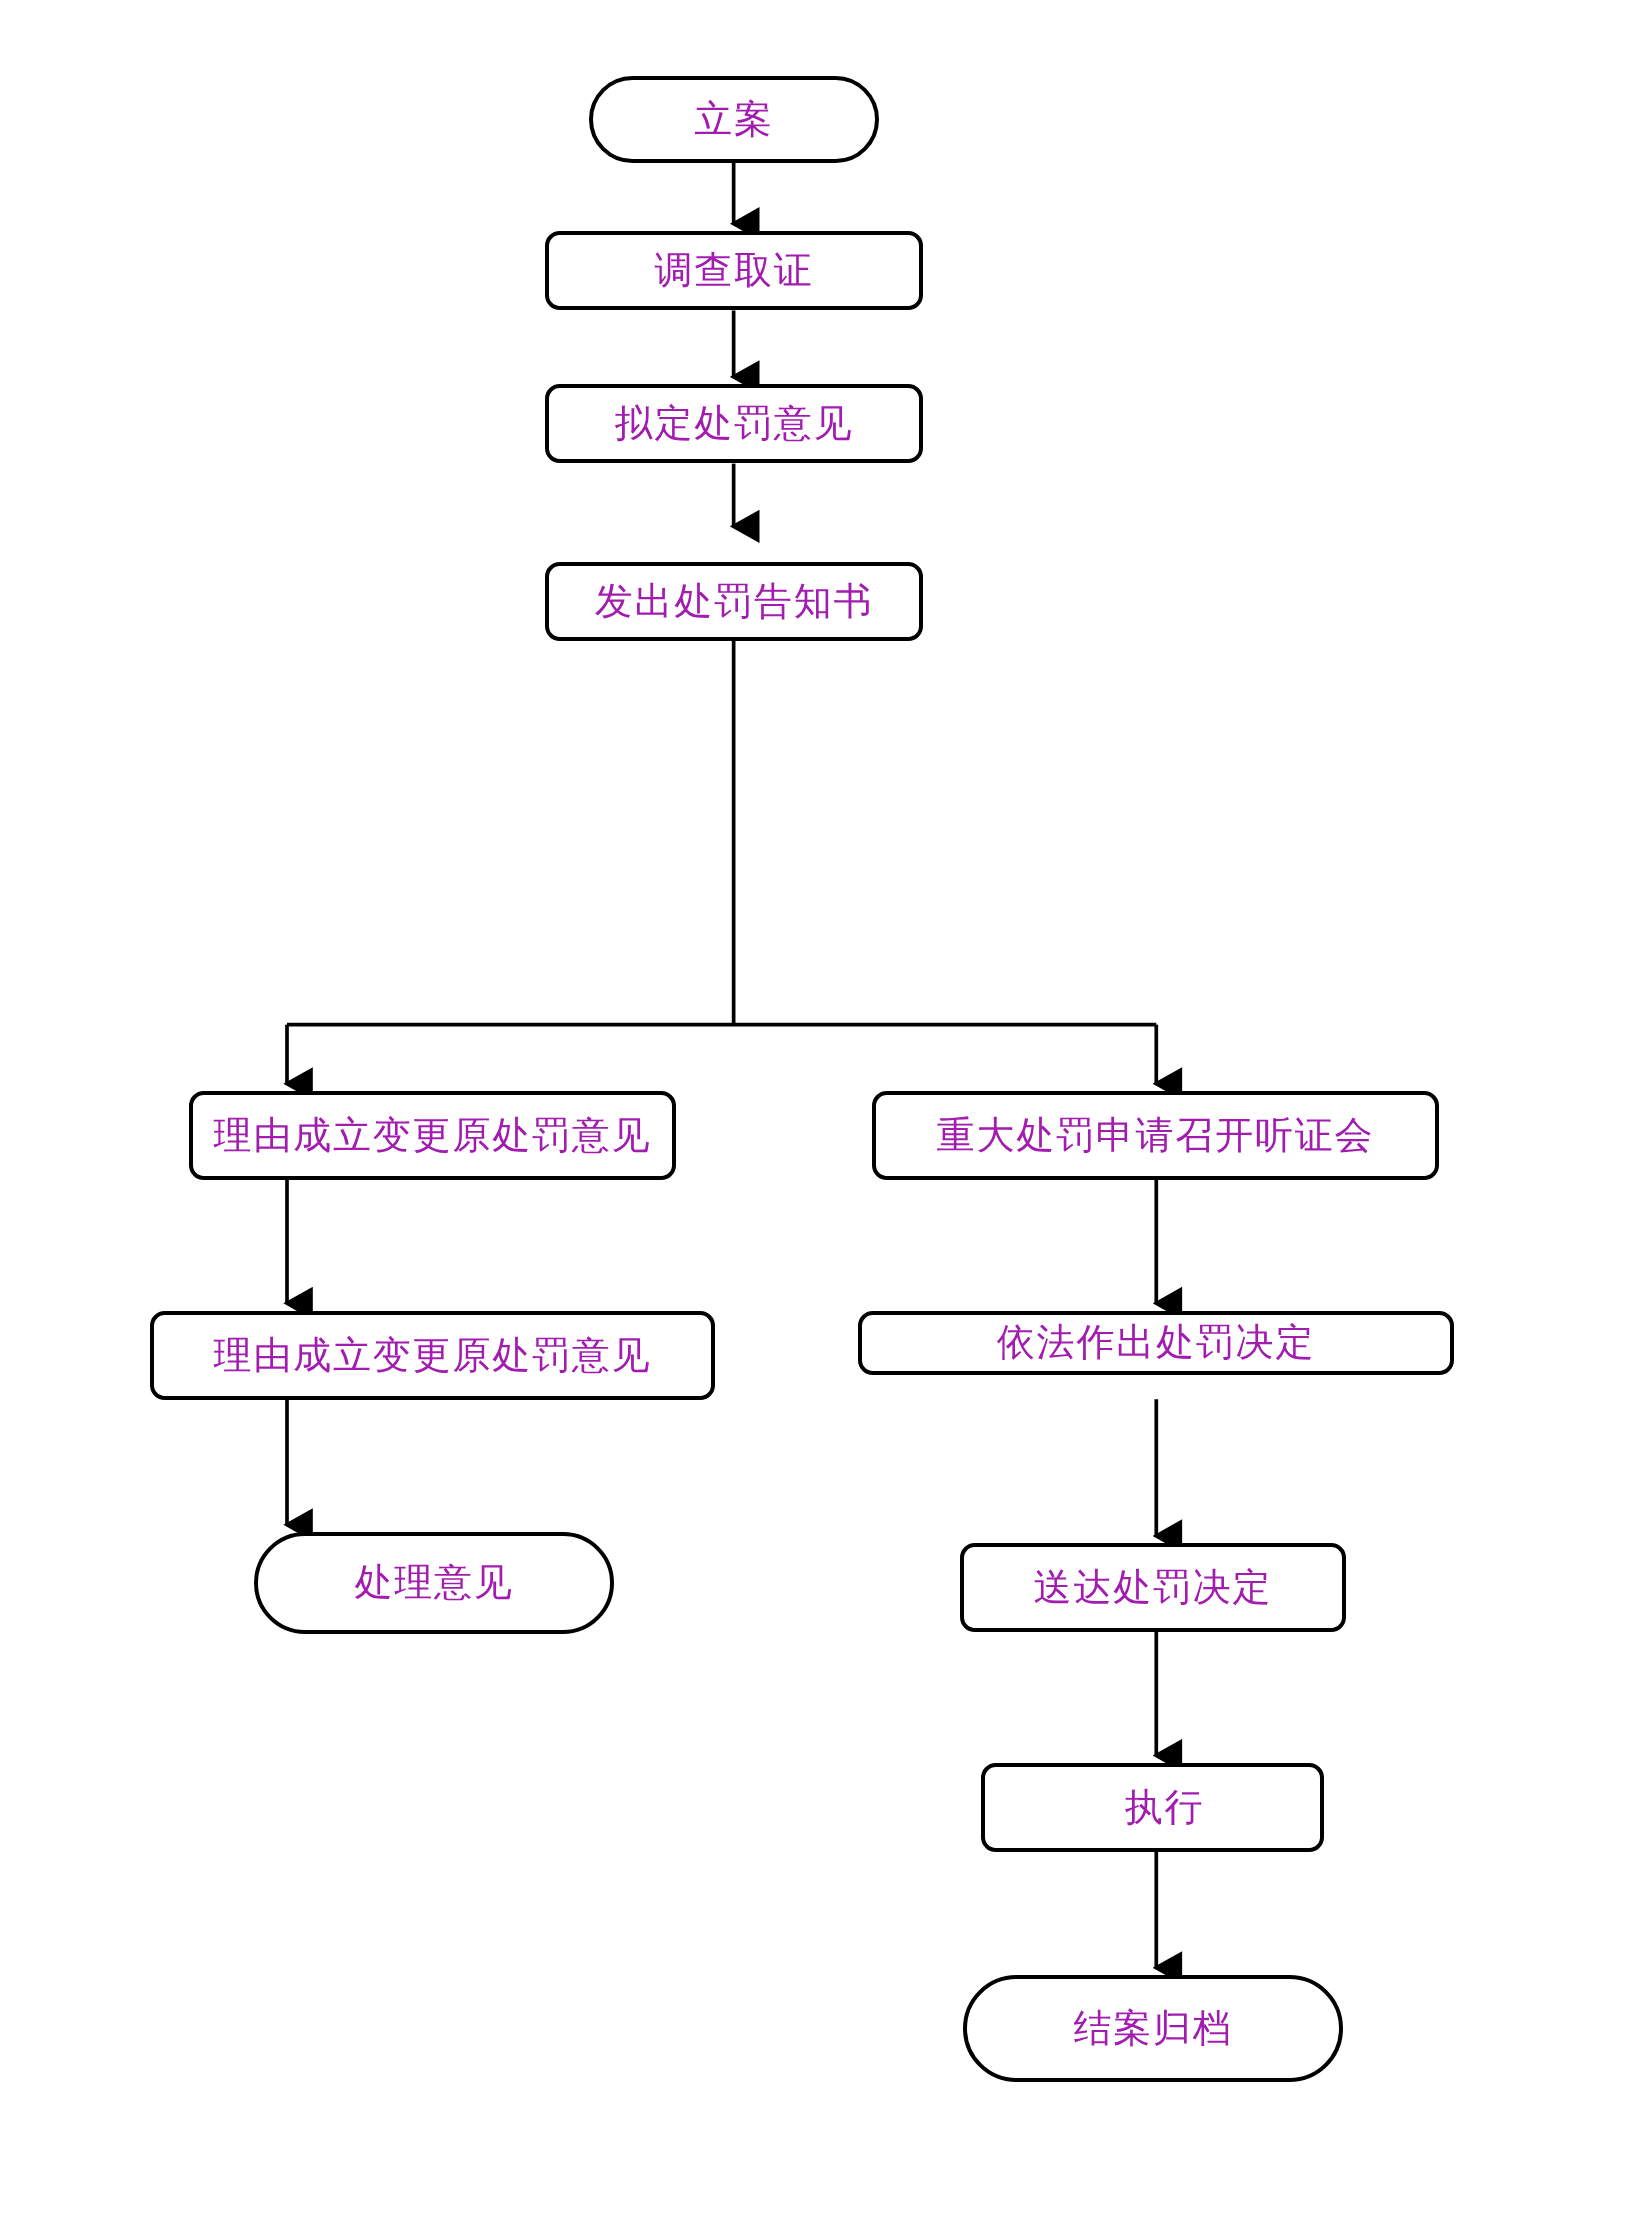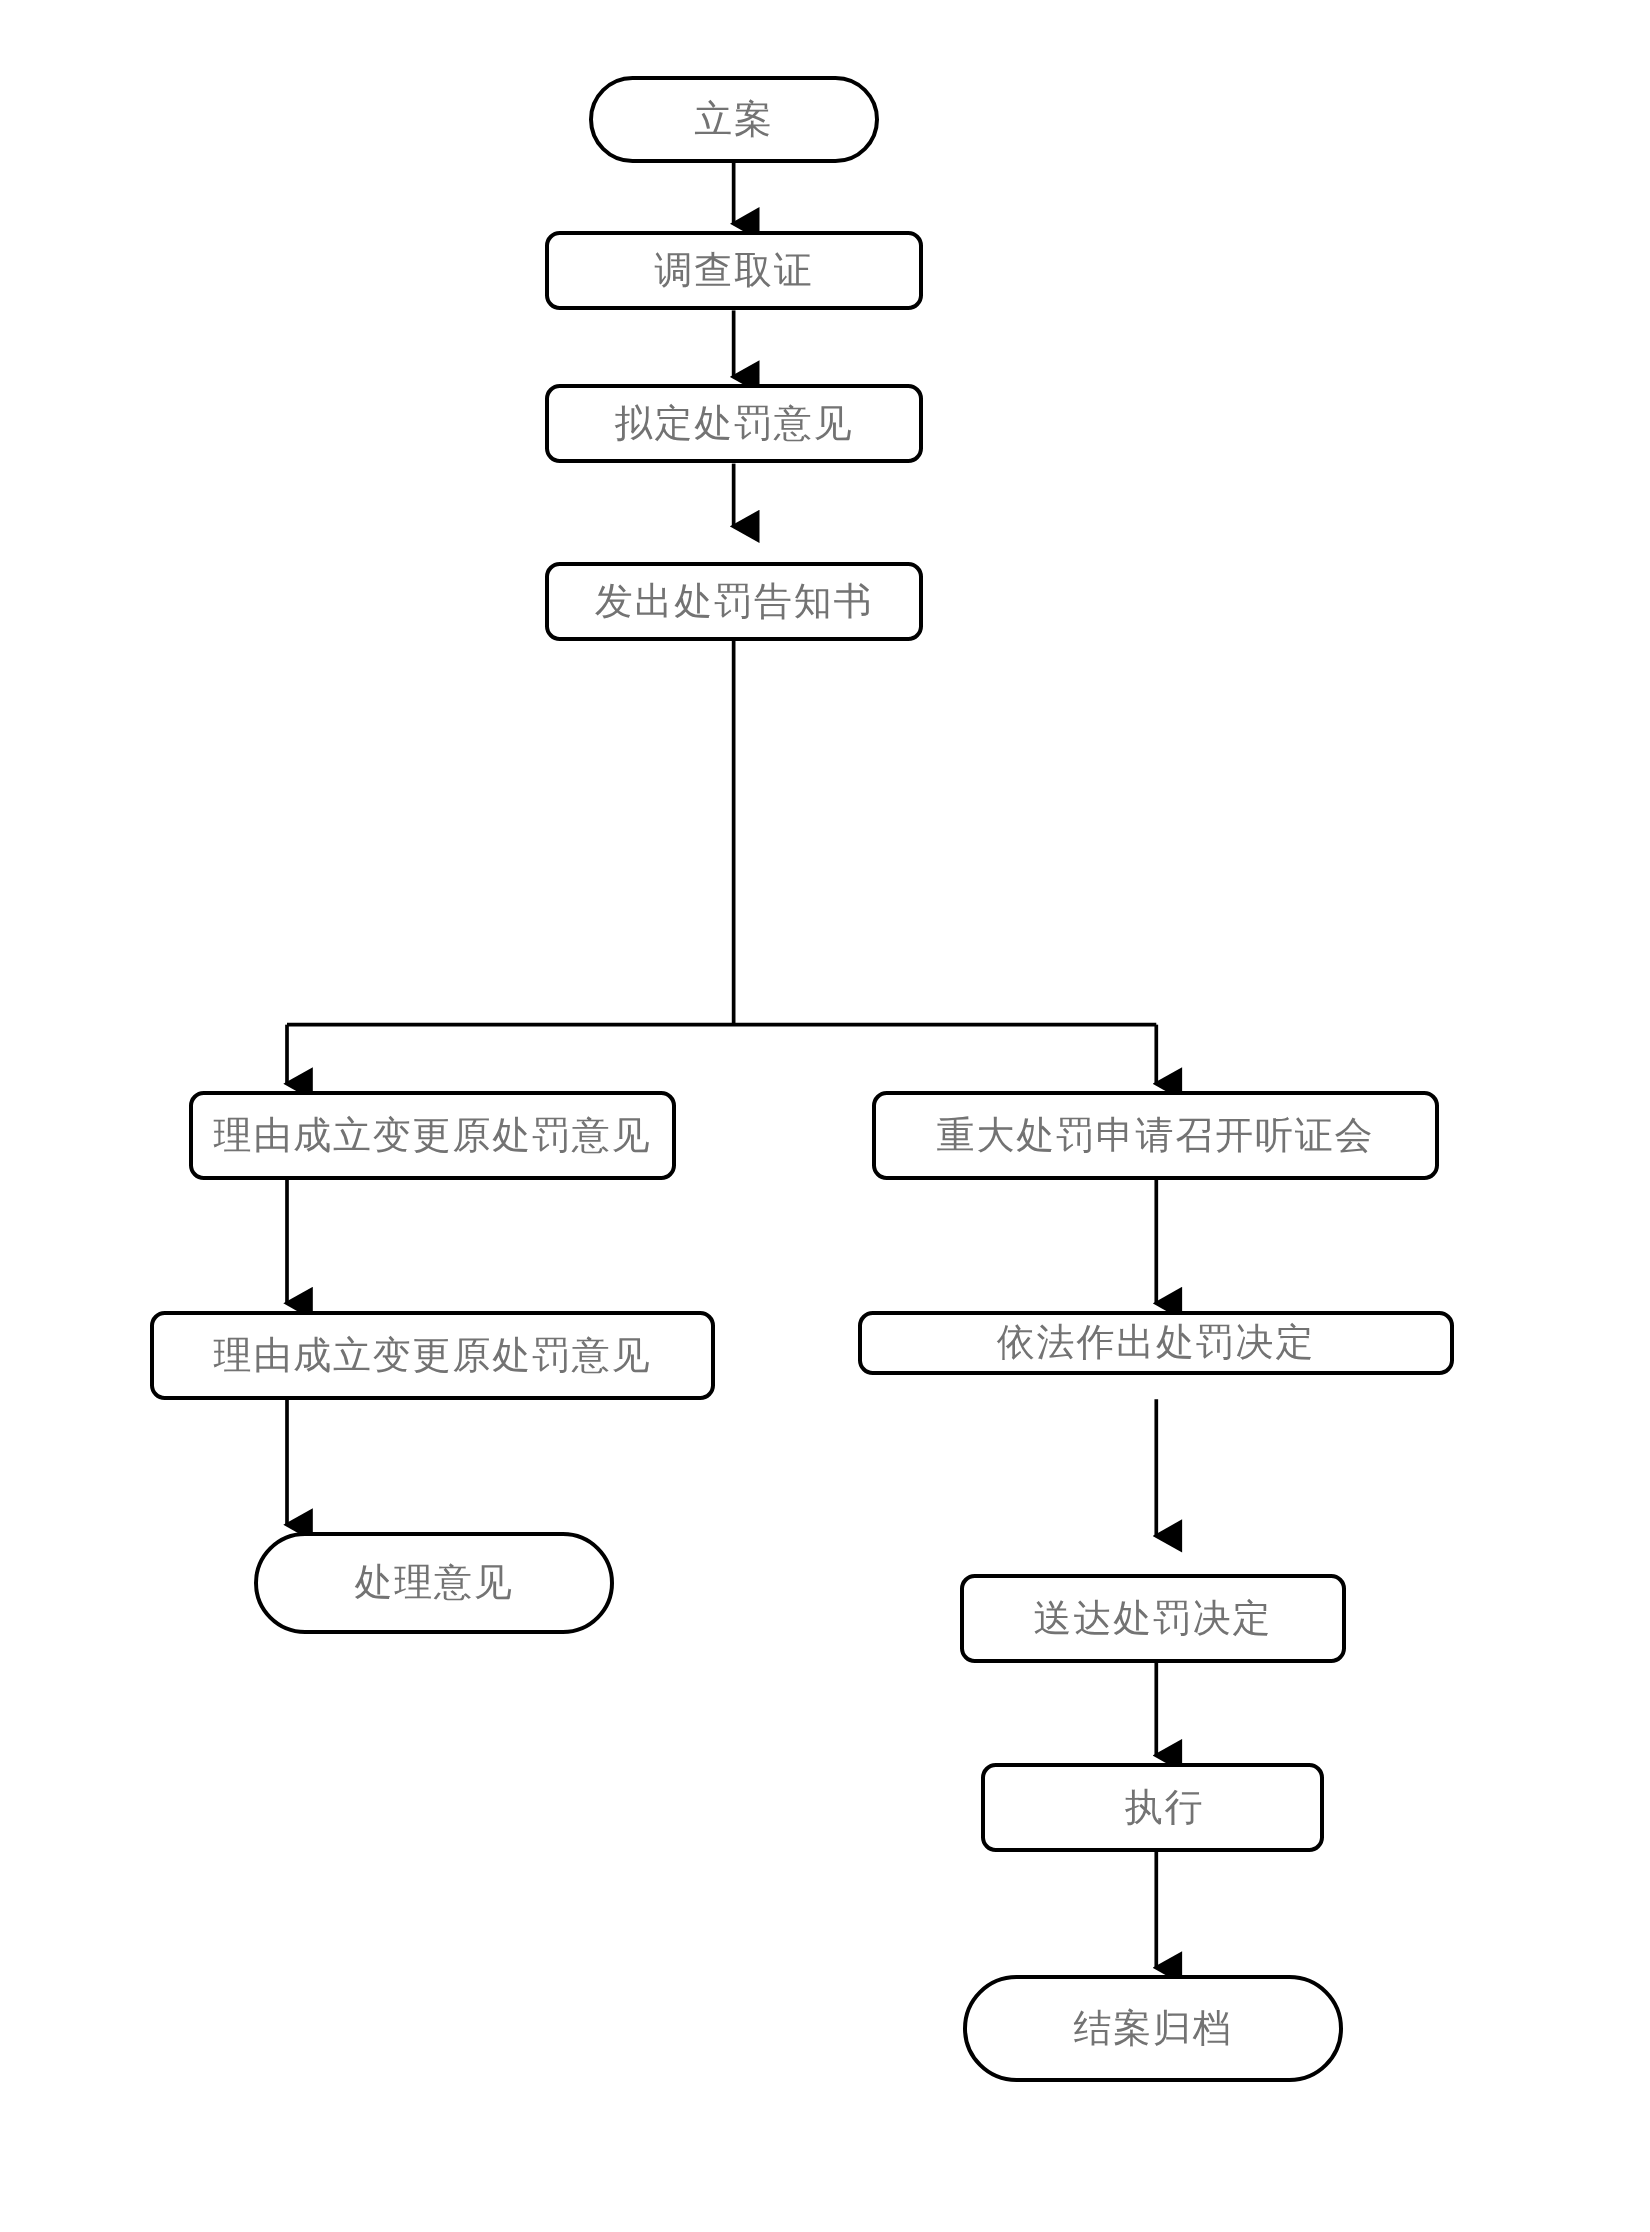--- a/index.html
+++ b/index.html
@@ -26,21 +26,21 @@
   }
   .node {
     position: absolute;
     box-sizing: border-box;
     border: 4.6px solid #000000;
     background: #ffffff;
     display: flex;
     align-items: center;
     justify-content: center;
     text-align: center;
-    color: #737373;
+    color: #a21caf;
     line-height: 1.1;
     z-index: 2;
   }
   .node.process {
     border-radius: 14.8px;
   }
   .node.terminator {
     border-radius: 922px;
   }
   .node-label {
@@ -103,21 +103,21 @@
   </div>
   <div class="node process" style="left: 150px; top: 1311px; width: 565px; height: 89px;">
     <span class="node-label">理由成立变更原处罚意见</span>
   </div>
   <div class="node terminator" style="left: 254px; top: 1532px; width: 360px; height: 102px;">
     <span class="node-label">处理意见</span>
   </div>
   <div class="node process" style="left: 858px; top: 1311px; width: 596px; height: 64px;">
     <span class="node-label">依法作出处罚决定</span>
   </div>
-  <div class="node process" style="left: 960px; top: 1543px; width: 386px; height: 89px; margin-top: 31px;">
+  <div class="node process" style="left: 960px; top: 1543px; width: 386px; height: 89px;">
     <span class="node-label">送达处罚决定</span>
   </div>
   <div class="node process" style="left: 981px; top: 1763px; width: 343px; height: 89px; padding-left: 24px;">
     <span class="node-label">执行</span>
   </div>
   <div class="node terminator" style="left: 963px; top: 1975px; width: 380px; height: 107px;">
     <span class="node-label">结案归档</span>
   </div>
 
 </div>

